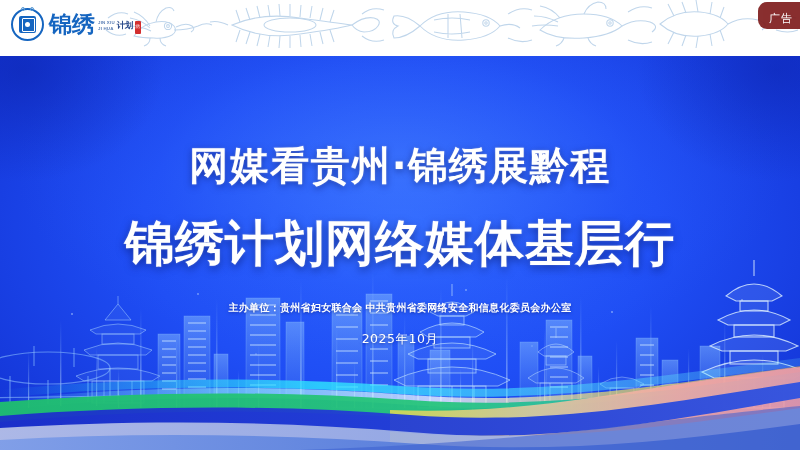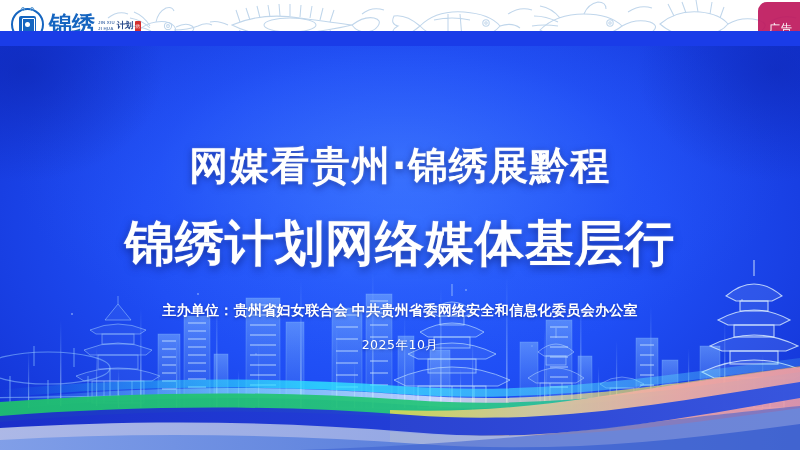--- a/index.html
+++ b/index.html
@@ -6,21 +6,21 @@
   html,body { width:800px; height:450px; overflow:hidden; background:#fff; }
   body { font-family:"Liberation Sans","DejaVu Sans",sans-serif; }
 
   #poster {
     position:relative; width:800px; height:450px; overflow:hidden;
     background:#1a3ce8;
   }
 
   
   .header-band {
-    position:absolute; left:0; top:0; width:800px; height:31px;
+    position:absolute; left:0; top:0; width:800px; height:56px;
     background:#ffffff; overflow:hidden; z-index:30;
   }
   .hdr-pattern { position:absolute; left:0; top:0; width:800px; height:48px; }
 
   .logo-wrap {
     position:absolute; left:11px; top:6px; height:36px;
     display:flex; align-items:center; gap:5px; z-index:6;
   }
   .logo-emblem {
     position:relative; width:33px; height:33px; border-radius:50%;
@@ -64,22 +64,22 @@
     letter-spacing:-0.5px;
   }
   .logo-red {
     width:6px; height:13px; background:#d32f2f; border-radius:1px;
     display:flex; align-items:center; justify-content:center;
     font-size:4.5px; color:#fff; line-height:1;
   }
 
   .ad-badge {
     position:absolute; right:0px; top:2px; z-index:8;
-    background:#be185d; color:#ffffff; font-size:11px;
-    padding:20px 7px 3px 11px; border-radius:9px 0 0 9px;
+    background:#7f1d1d; color:#ffffff; font-size:11px;
+    padding:10px 7px 3px 11px; border-radius:9px 0 0 9px;
     letter-spacing:1px; line-height:1.25; opacity:0.92;
   }
 
   
   .blue-body {
     position:absolute; left:0; top:46px; width:800px; height:404px;
     overflow:hidden;
   }
   .bg-base {
     position:absolute; inset:0;
@@ -113,22 +113,22 @@
     white-space:nowrap;
   }
   .title-line2 {
     font-family:"DejaVu Sans",sans-serif; font-weight:bold;
     font-size:49px; color:#ffffff; letter-spacing:1px; line-height:1.3;
     margin-top:21px;
     text-shadow:0 3px 9px rgba(5,20,100,0.6), 0 0 2px rgba(255,255,255,0.4);
     white-space:nowrap;
   }
   .organizer {
-    margin-top:26px; font-family:Liberation Serif, serif; font-weight:bold;
-    font-size:14px; color:#ffffff; letter-spacing:0.3px; line-height:1.4;
+    margin-top:26px; font-family:Liberation Sans, sans-serif; font-weight:bold;
+    font-size:10px; color:#ffffff; letter-spacing:0.3px; line-height:1.4;
     white-space:nowrap; text-shadow:0 1px 3px rgba(5,20,100,0.5);
   }
   .event-date {
     margin-top:16px; font-family:"DejaVu Sans",sans-serif;
     font-size:12.5px; color:#ffffff; letter-spacing:0.5px;
     text-shadow:0 1px 3px rgba(5,20,100,0.5);
   }
 </style>
 </head>
 <body>

